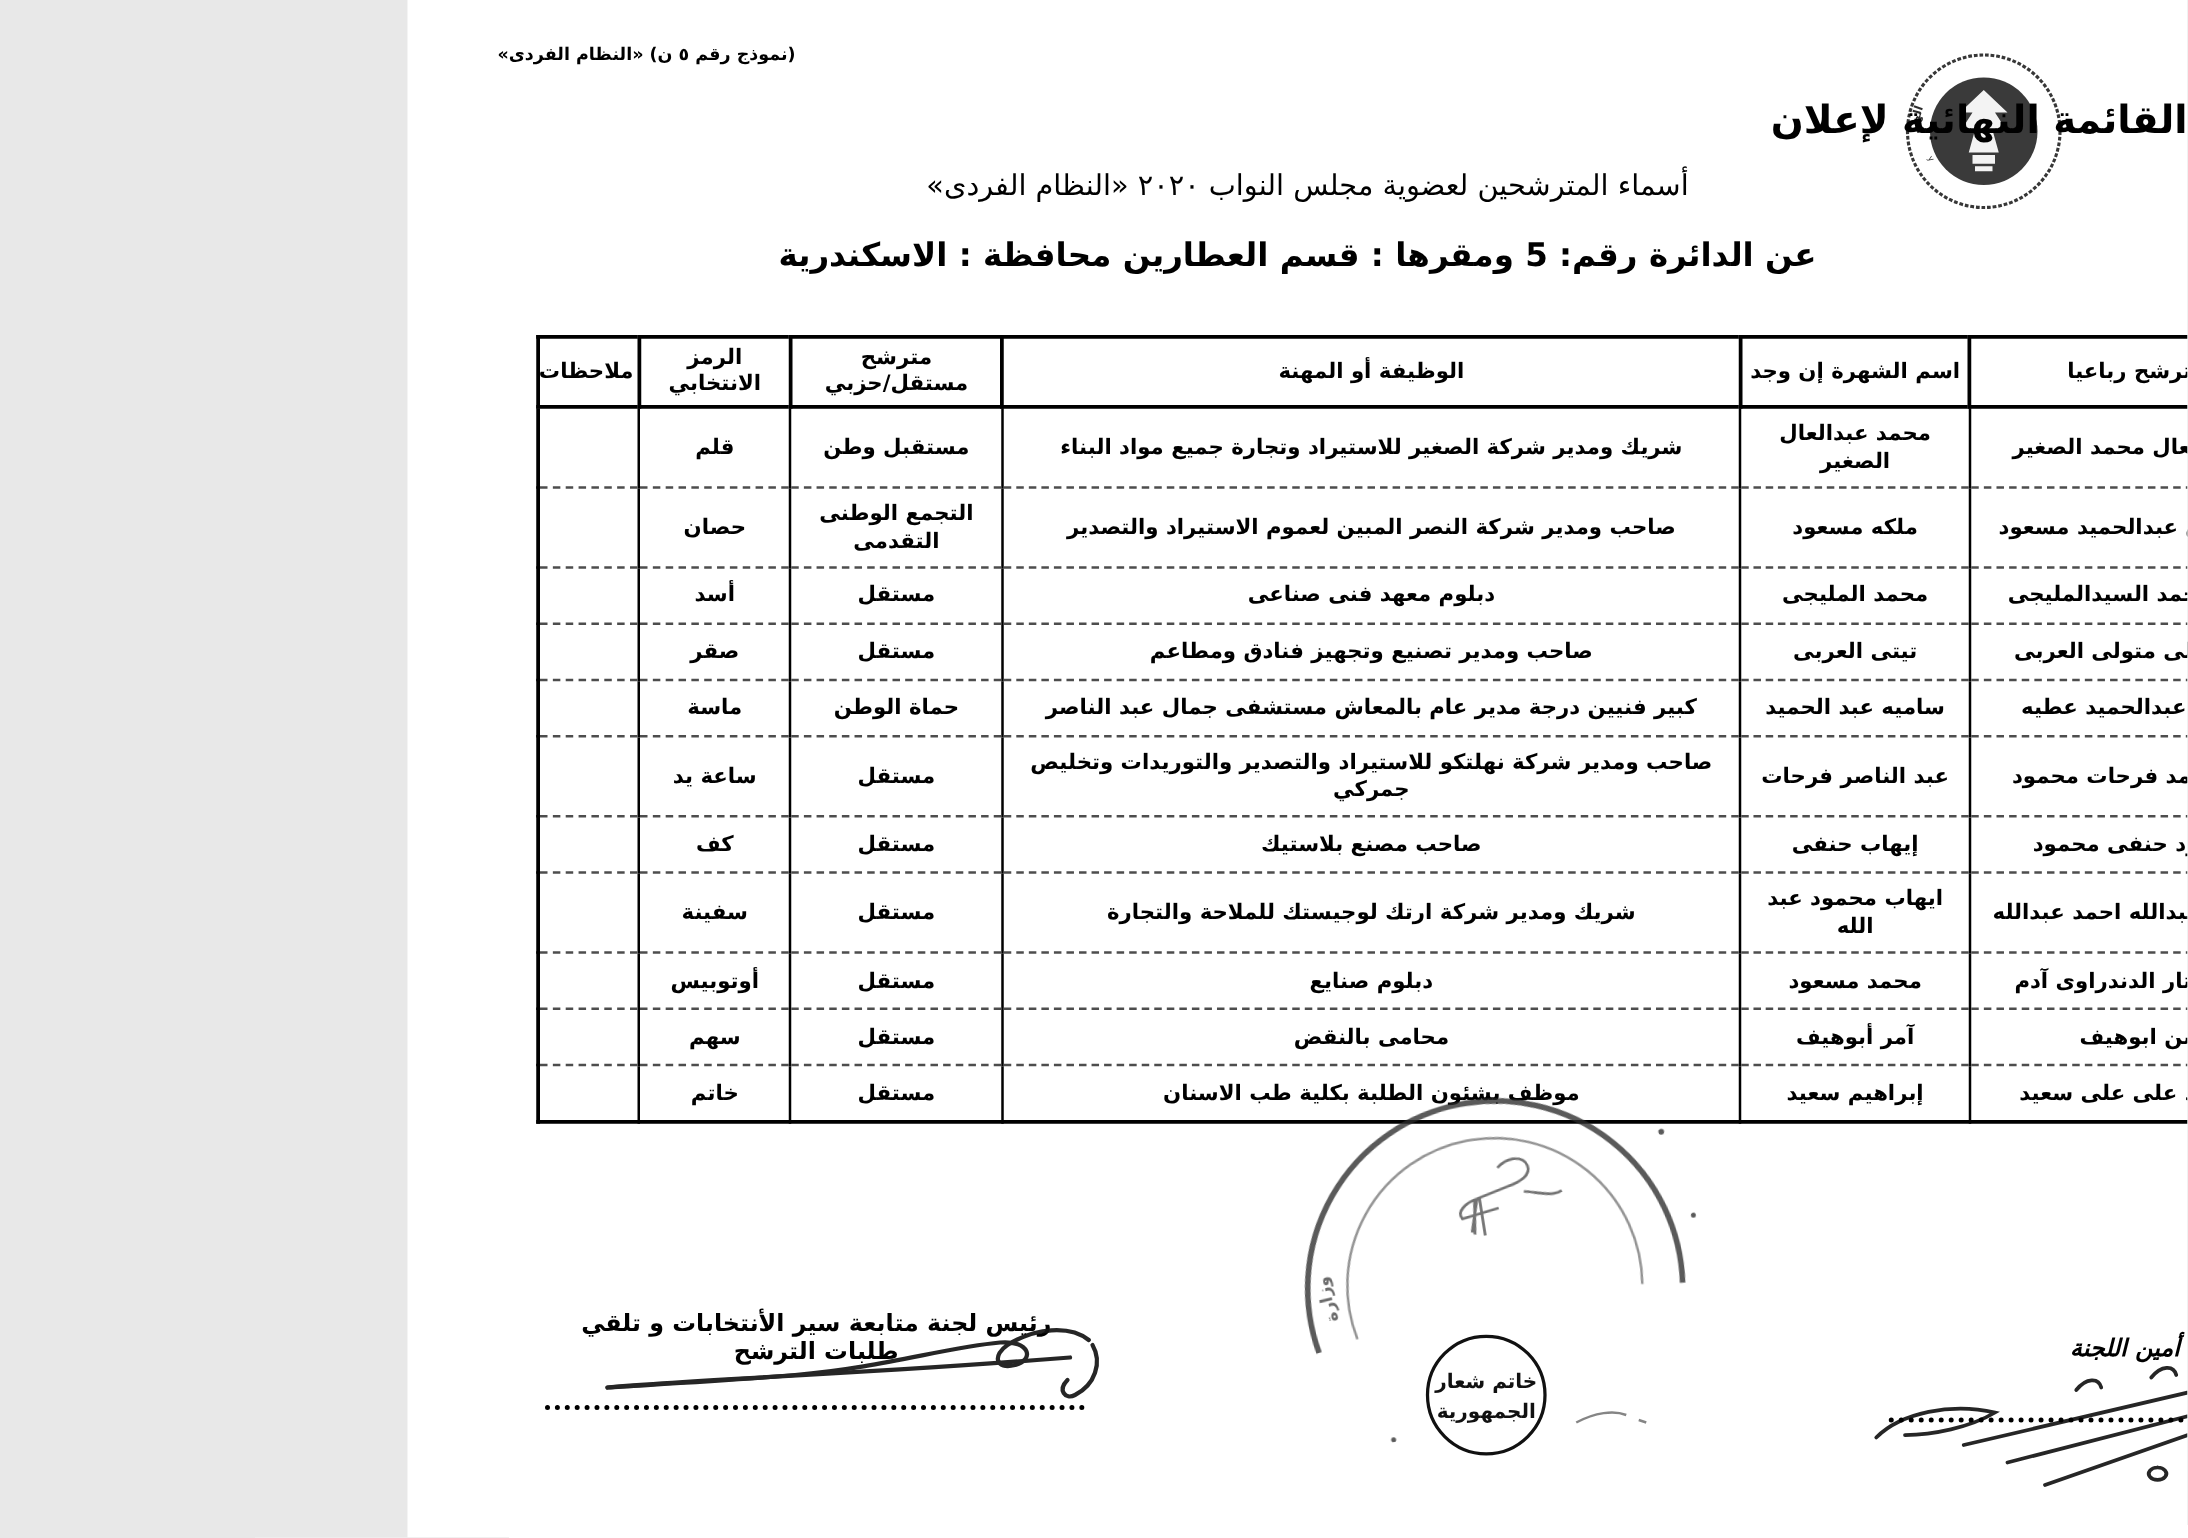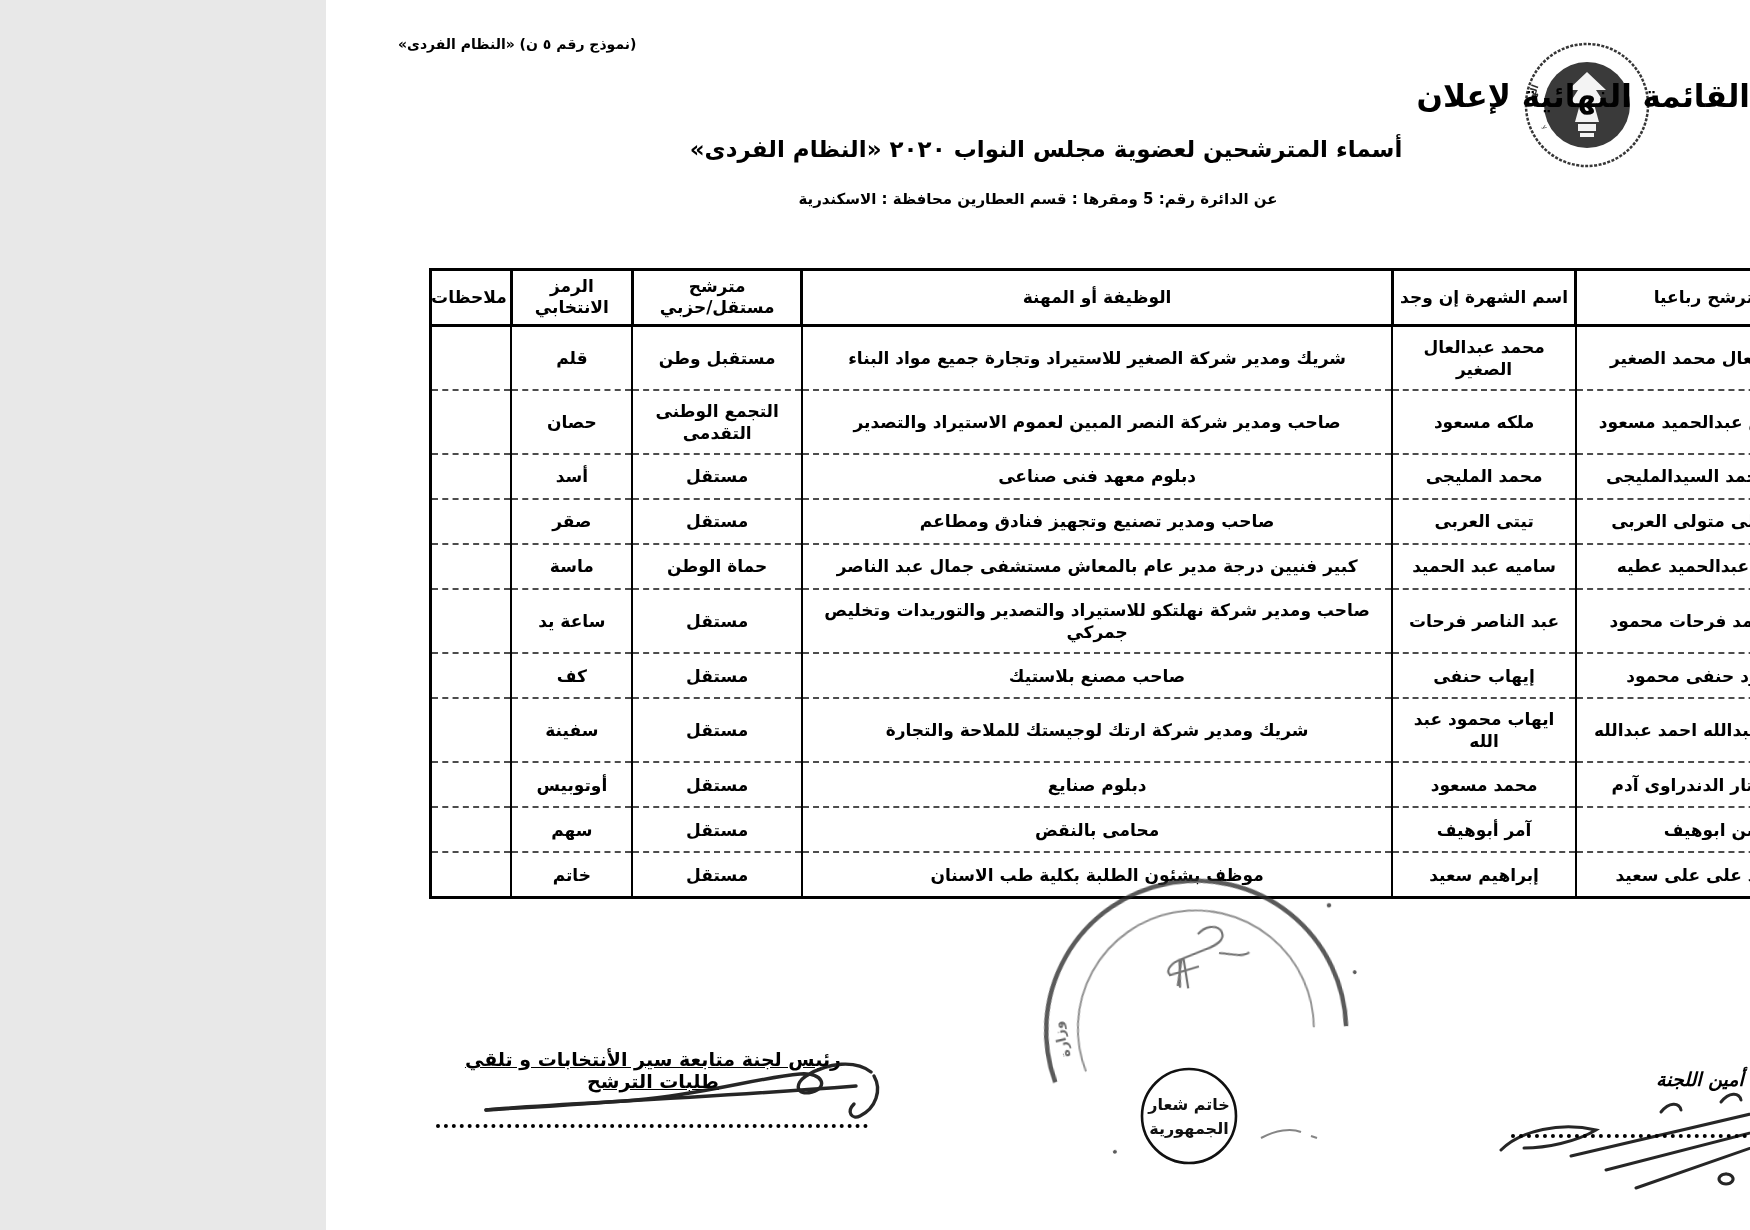--- a/index.html
+++ b/index.html
@@ -12,22 +12,22 @@
     overflow:hidden;
     direction:rtl;
   }
   .corner-note{
     position:absolute;left:72px;top:36px;
     font-size:14px;font-weight:700;direction:rtl;
   }
   .authority-logo{position:absolute;right:98px;top:40px;width:130px;height:130px;}
   .title-block{position:absolute;top:78px;right:0;left:0;text-align:center;}
   .doc-title{font-size:31px;font-weight:700;margin:0 0 22px 0;text-align:right;}
-  .doc-subtitle{font-size:23px;font-weight:700;margin:0 0 28px 16px;}
-  .doc-district{font-size:15px;font-weight:700;margin:4px;}
+  .doc-subtitle{font-size:23px;font-weight:400;margin:0 0 28px 16px;}
+  .doc-district{font-size:26px;font-weight:700;margin:4px;}
   table.candidates{
     position:absolute;left:103px;top:268px;
     width:1545px;border-collapse:collapse;table-layout:fixed;
     direction:rtl;
   }
   table.candidates,table.candidates th{border:3px solid #000;}
   table.candidates th{
     font-size:17px;font-weight:700;padding:5px 3px;height:38px;
     white-space:pre-line;line-height:1.25;
     border-bottom:3px solid #000;background:#fff;
@@ -36,21 +36,21 @@
     border-left:2.5px solid #000;border-right:2.5px solid #000;
     border-top:2px dashed #4d4d4d;
     font-size:17px;font-weight:700;text-align:center;
     padding:9px 6px;height:25px;line-height:1.3;
     overflow:hidden;
   }
   table.candidates tr td:first-child{font-family:"DejaVu Sans",sans-serif;font-size:18px;}
   .stamp-wrap{position:absolute;left:685px;top:808px;width:380px;height:400px;pointer-events:none;}
   .sig-left-label{
     position:absolute;left:112px;top:1048px;width:430px;
-    font-size:19px;font-weight:700;text-align:center;direction:rtl;text-decoration:underline;
+    font-size:19px;font-weight:700;text-align:center;direction:rtl;
   }
   .sig-left-scribble{position:absolute;left:130px;top:1042px;width:440px;height:90px;}
   .dotted-line{border-bottom:4.5px dotted #000;position:absolute;height:0;}
   .dotted-left{left:110px;top:1124px;width:432px;}
   .dotted-right{left:1185px;top:1134px;width:372px;}
   .sig-right-label{
     position:absolute;left:1330px;top:1068px;width:140px;
     font-size:19px;font-weight:700;text-align:left;direction:rtl;font-style:italic;
   }
   .sig-right-scribble{position:absolute;left:1150px;top:1078px;width:450px;height:120px;}

